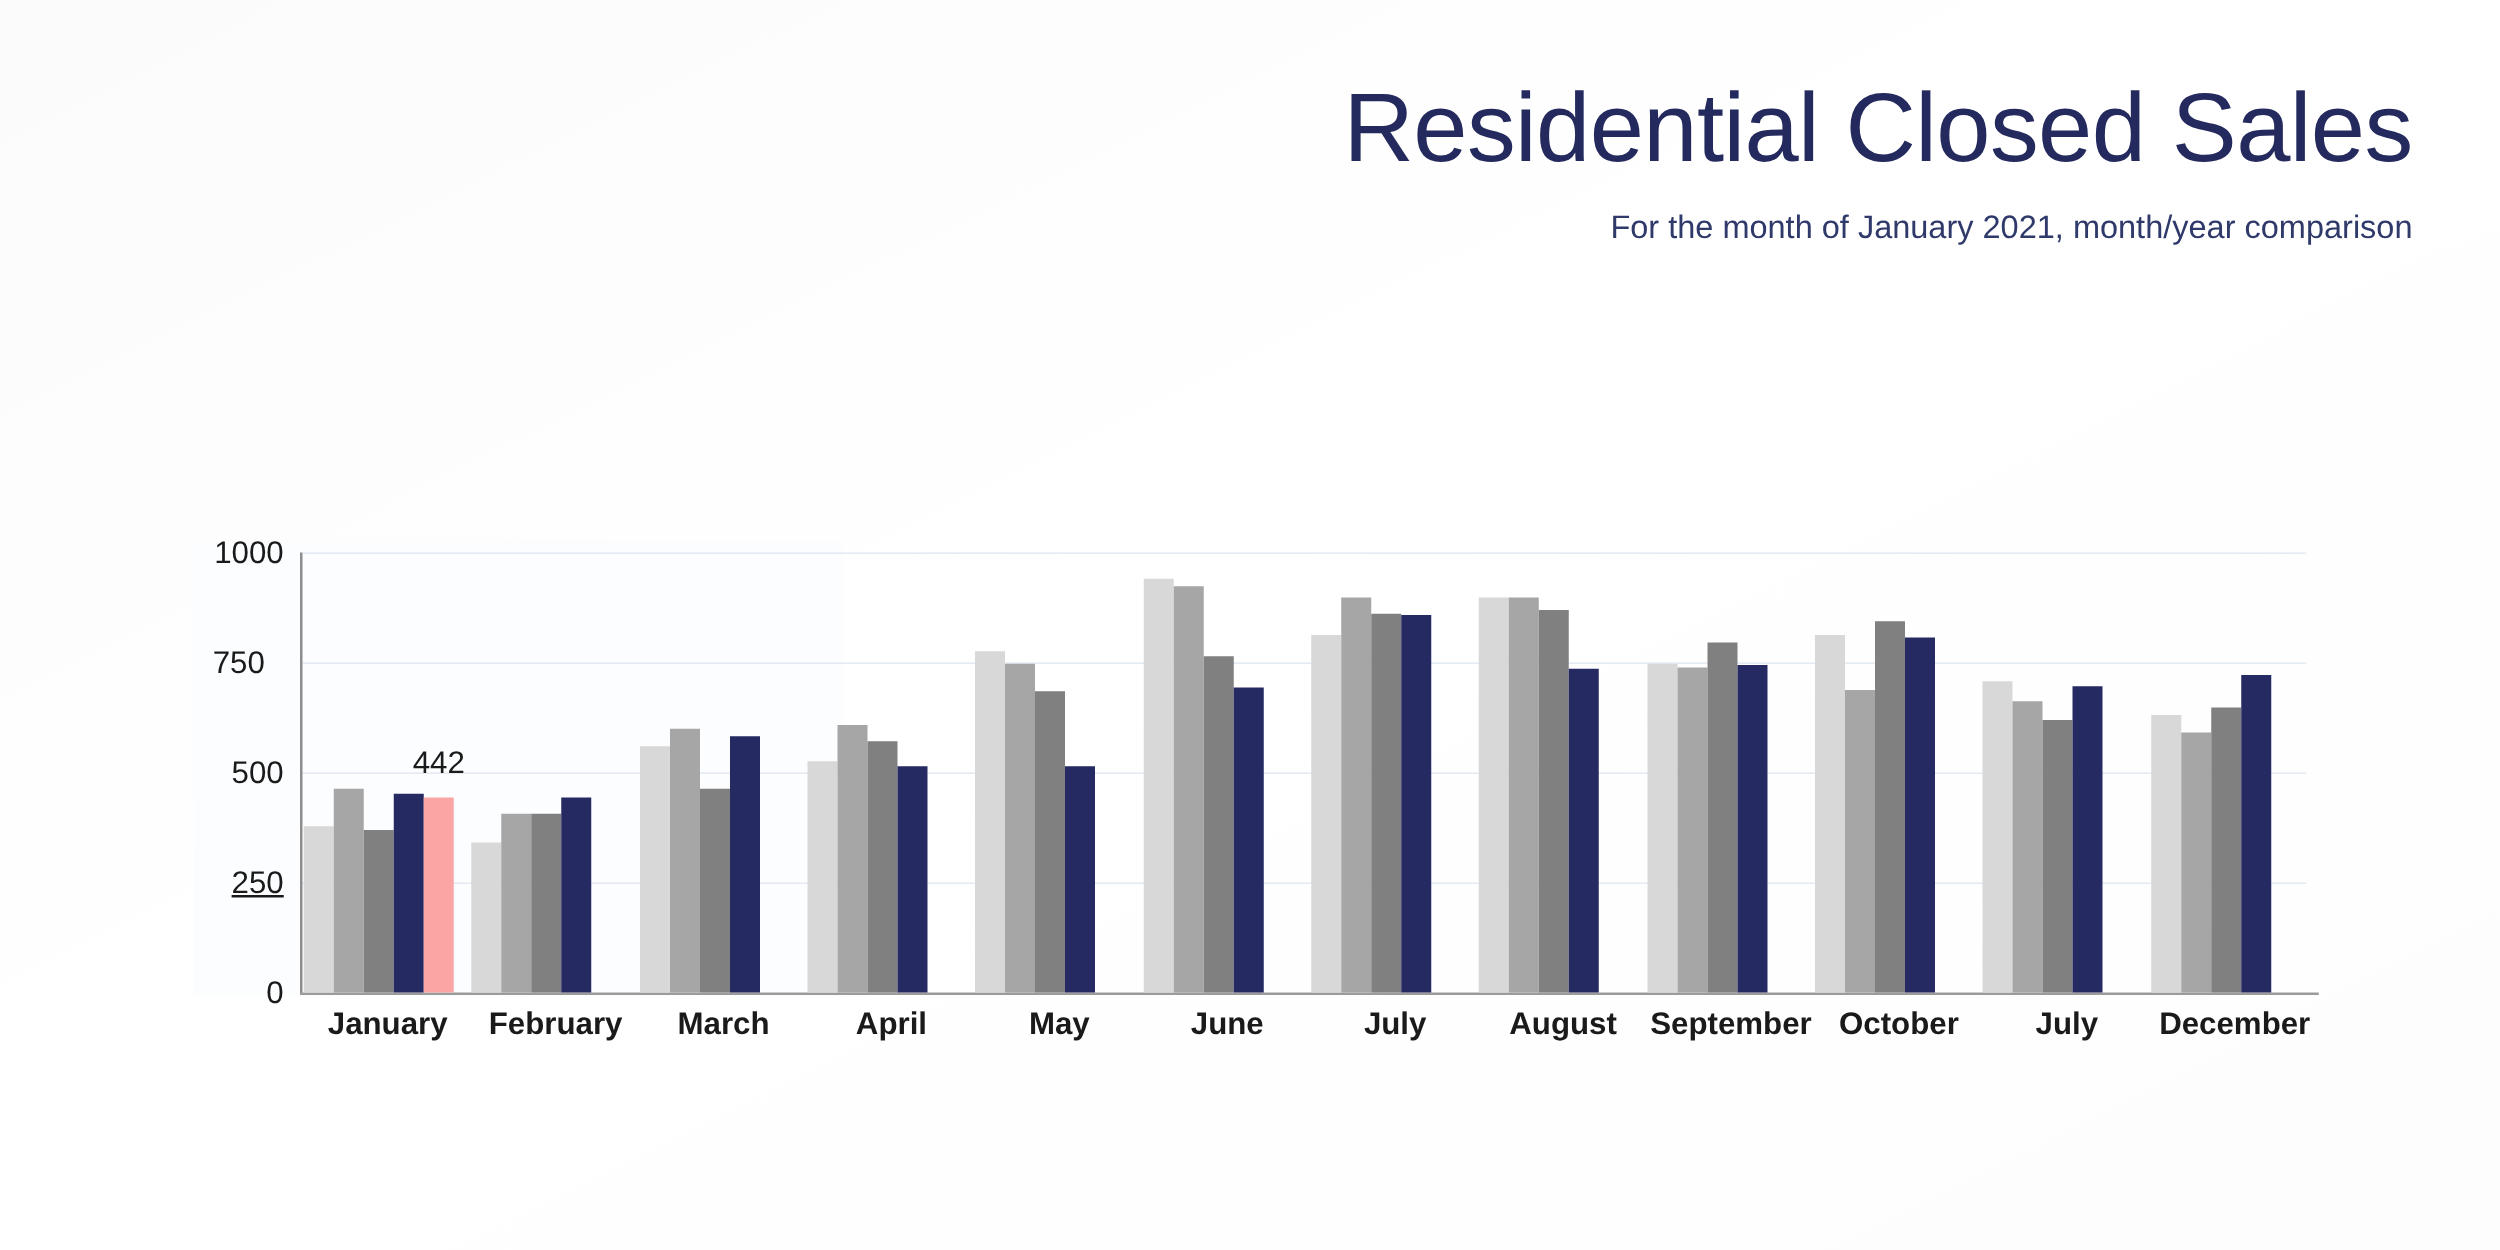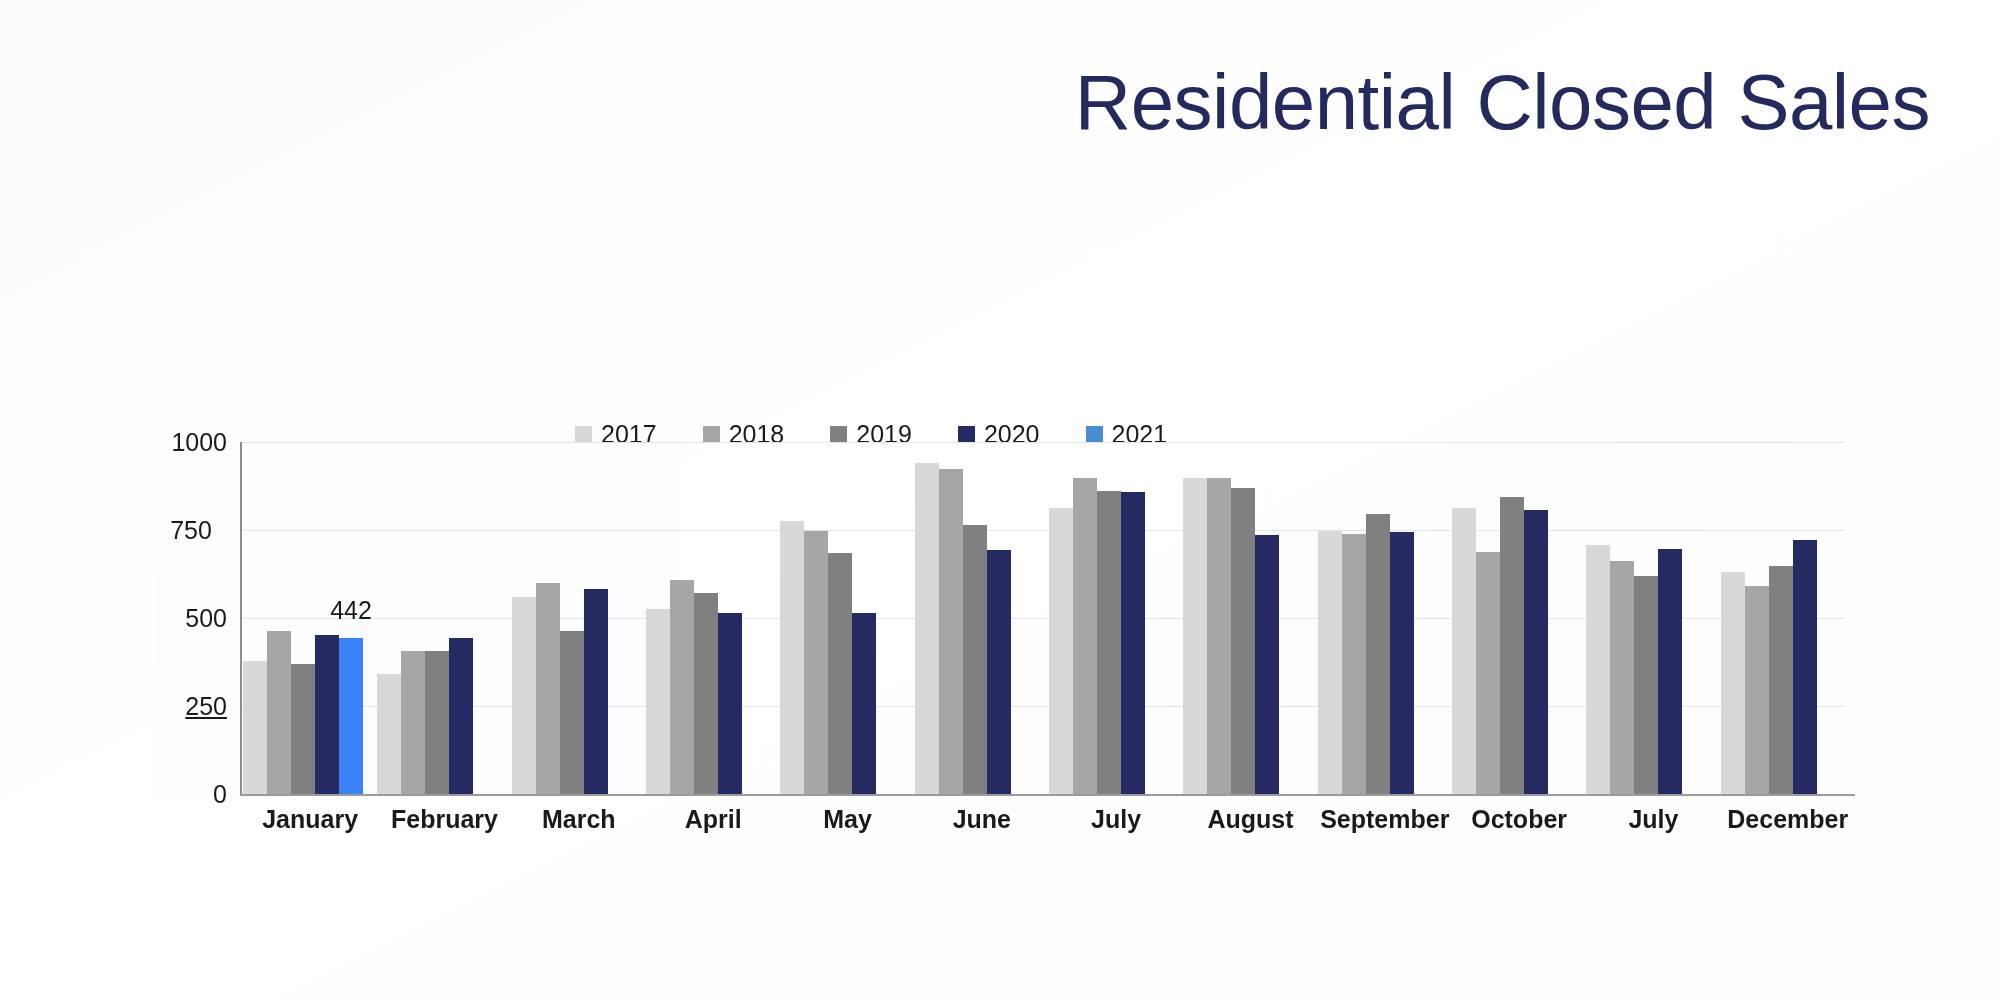--- a/index.html
+++ b/index.html
@@ -170,47 +170,26 @@
     color: #1a1a1a;
     line-height: 30px;
     white-space: nowrap;
   }
 </style>
 </head>
 <body>
 
 <div class="header">
   <div class="title">Residential Closed Sales</div>
+  <div class="subtitle">For the month of January 2021, month/year comparison</div>
 </div>
 
 <div class="chart-wrap">
   <div class="plot-bg"></div>
 
-  <div class="legend" id="legend">
-      <div class="legend-item">
-        <span class="legend-swatch" style="background: rgb(216, 216, 216);"></span>
-        <span class="legend-label">2017</span>
-      </div>
-      <div class="legend-item">
-        <span class="legend-swatch" style="background: rgb(166, 166, 166);"></span>
-        <span class="legend-label">2018</span>
-      </div>
-      <div class="legend-item">
-        <span class="legend-swatch" style="background: rgb(128, 128, 128);"></span>
-        <span class="legend-label">2019</span>
-      </div>
-      <div class="legend-item">
-        <span class="legend-swatch" style="background: rgb(38, 42, 99);"></span>
-        <span class="legend-label">2020</span>
-      </div>
-      <div class="legend-item">
-        <span class="legend-swatch" style="background: rgb(74, 141, 208);"></span>
-        <span class="legend-label">2021</span>
-      </div>
-    </div>
 
   <div id="grid-layer">
       <div class="gridline" style="top: 274px;"></div>
       <div class="gridline" style="top: 186px;"></div>
       <div class="gridline" style="top: 98px;"></div>
       <div class="gridline" style="top: 10px;"></div>
     </div>
   <div id="ytick-layer">
       <div class="ytick" style="top: 350px;">0</div>
       <div class="ytick" style="top: 262px; text-decoration: underline;">250</div>
@@ -221,21 +200,21 @@
 
   <div class="y-axis-line"></div>
   <div class="x-axis-line"></div>
 
   <div class="groups" id="groups">
       <div class="group">
         <div class="bar" title="January 2017: 378" style="background: rgb(216, 216, 216); height: 133.056px;"></div>
         <div class="bar" title="January 2018: 463" style="background: rgb(166, 166, 166); height: 162.976px;"></div>
         <div class="bar" title="January 2019: 370" style="background: rgb(128, 128, 128); height: 130.24px;"></div>
         <div class="bar" title="January 2020: 452" style="background: rgb(38, 42, 99); height: 159.104px;"></div>
-        <div class="bar" title="January 2021: 442" style="background: #3b82f6; height: 155.584px;">
+        <div class="bar" title="January 2021: 442" style="background: #fca5a5; height: 155.584px;">
           <div class="bar-label">442</div>
         </div>
       </div>
       <div class="group">
         <div class="bar" title="February 2017: 340" style="background: rgb(216, 216, 216); height: 119.68px;"></div>
         <div class="bar" title="February 2018: 405" style="background: rgb(166, 166, 166); height: 142.56px;"></div>
         <div class="bar" title="February 2019: 405" style="background: rgb(128, 128, 128); height: 142.56px;"></div>
         <div class="bar" title="February 2020: 443" style="background: rgb(38, 42, 99); height: 155.936px;"></div>
       </div>
       <div class="group">

